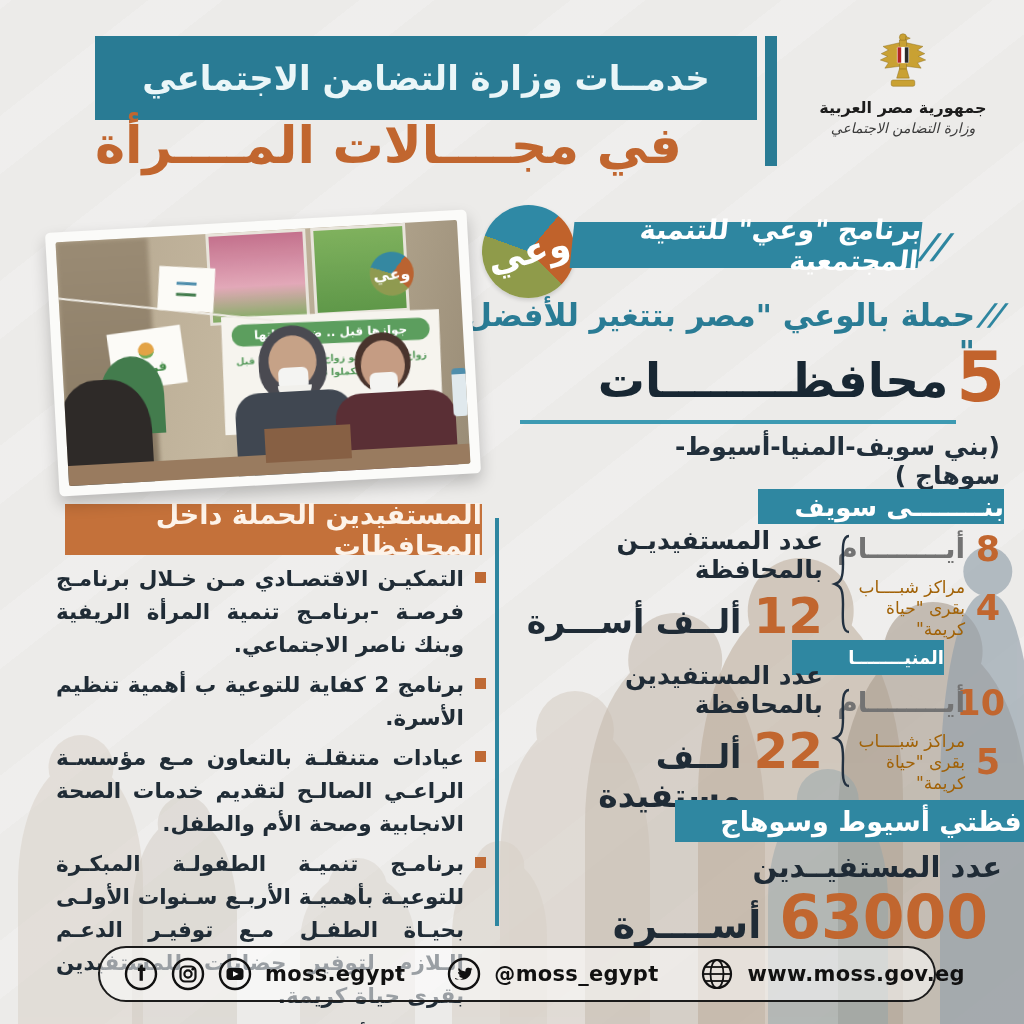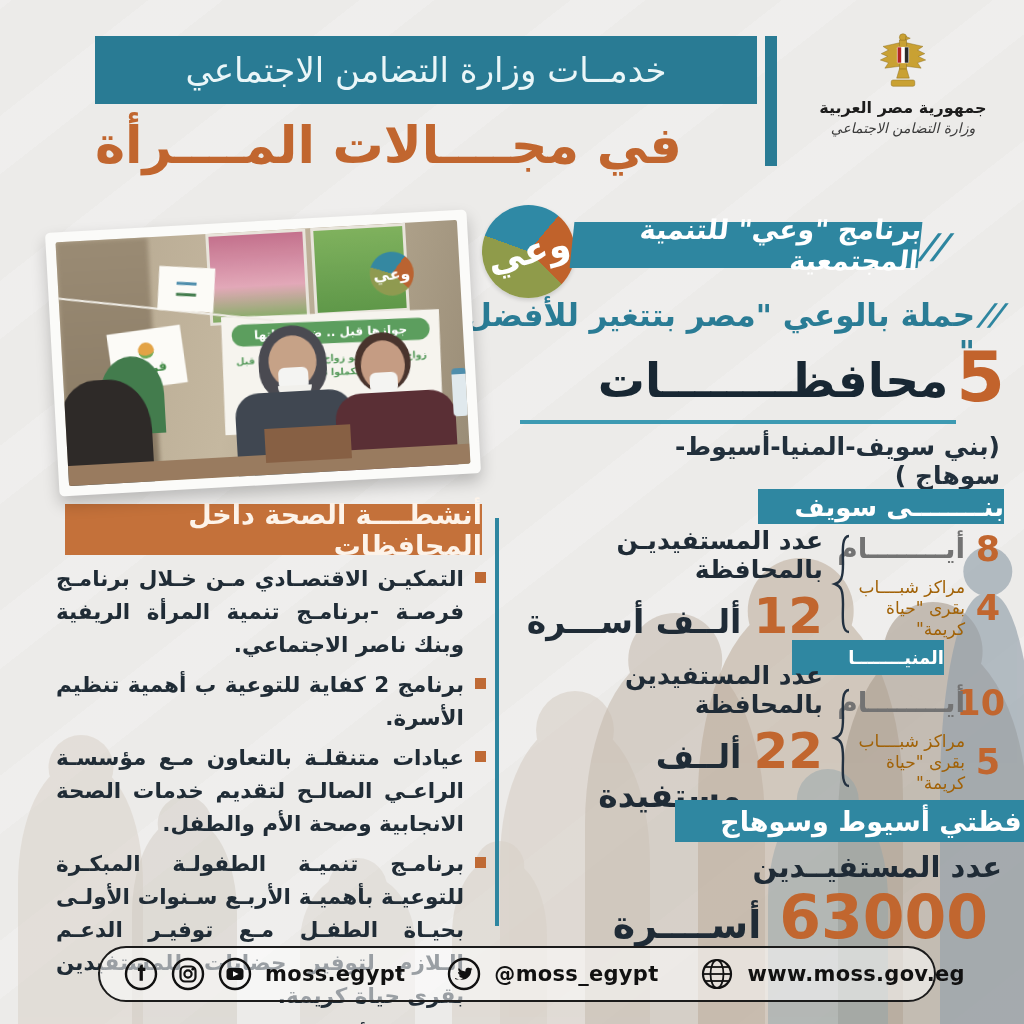--- a/index.html
+++ b/index.html
@@ -19,22 +19,22 @@
   .s3 { left:698px; width:205px; height:420px; background:#bcab99; opacity:.55; }
   .s4 { left:838px; width:190px; height:380px; background:#a99c8e; opacity:.6; }
   .s5 { left:940px; width:95px; height:430px; background:#93a0ab; opacity:.65; }
   .s6 { left:768px; width:120px; height:230px; background:#8fa3ab; opacity:.45; }
   .s7 { left:452px; width:95px; height:165px; background:#d9d2c9; opacity:.6; }
   .s8 { left:18px;  width:125px; height:260px; background:#d8d0c6; opacity:.5; }
   .s9 { left:132px; width:105px; height:205px; background:#cfc8bf; opacity:.45; }
   .s10{ left:300px; width:115px; height:150px; background:#d5cec6; opacity:.4; }
 
   
-  .banner { position:absolute; left:95px; top:36px; width:662px; height:68px; background:#297b94;
-    color:#eaf6f8; font-size:34px; font-weight:normal; display:flex; align-items:center; justify-content:center; }
+  .banner { position:absolute; left:95px; top:36px; width:662px; height:84px; background:#297b94;
+    color:#eaf6f8; font-size:34px; font-weight:bold; display:flex; align-items:center; justify-content:center; }
   .title-orange { position:absolute; left:95px; top:112px; width:662px; text-align:left;
     color:#c1662f; font-size:51px; font-weight:bold; line-height:68px; }
   .vbar { position:absolute; left:765px; top:36px; width:12px; height:130px; background:#297b94; }
   .logo { position:absolute; left:793px; top:28px; width:220px; height:150px; text-align:center; }
   .logo-country { font-size:16px; font-weight:bold; color:#1c1c1c; margin-top:2px; }
   .logo-ministry { font-size:14px; color:#3a3a3a; margin-top:3px; font-style:italic; }
 
   
   .wai { position:absolute; left:482px; top:205px; width:93px; height:93px; border-radius:50%;
     background:conic-gradient(from -70deg, #2f89a5 0 110deg, #c0622b 110deg 205deg, #8f9b4a 205deg 360deg);
@@ -272,21 +272,21 @@
     </div>
   </div>
 
   <div class="sec-h sec-h-total">محافظتي أسيوط وسوهاج</div>
   <div class="total-label">عدد المستفيــدين</div>
   <div class="total-row">
     <span class="total-num">63000</span>
     <span class="total-unit">أســــرة</span>
   </div>
 
-  <div class="act-h">أنشطــــة الصحة داخل المحافظات</div>
+  <div class="act-h">المستفيدين الحملة داخل المحافظات</div>
   <ul class="act-list">
     <li>التمكيـن الاقتصـادي مـن خـلال برنامـج فرصـة -برنامـج تنمية المرأة الريفية وبنك ناصر الاجتماعي.</li>
     <li>برنامج 2 كفاية للتوعية ب أهمية تنظيم الأسرة.</li>
     <li>عيادات متنقلـة بالتعاون مـع مؤسسـة الراعـي الصالـح لتقديم خدمات الصحة الانجابية وصحة الأم والطفل.</li>
     <li>برنامـج تنميـة الطفولـة المبكـرة للتوعيـة بأهميـة الأربـع سـنوات الأولـى بحيـاة الطفـل مـع توفيـر الدعـم الـلازم لتوفير حضانات للمستفيدين بقرى حياة كريمة.</li>
     <li>التوعية بأهمية تعليم الفتاة بديلا عن الزواج المبكر.</li>
 
   </ul>
 
   <div class="photo">

